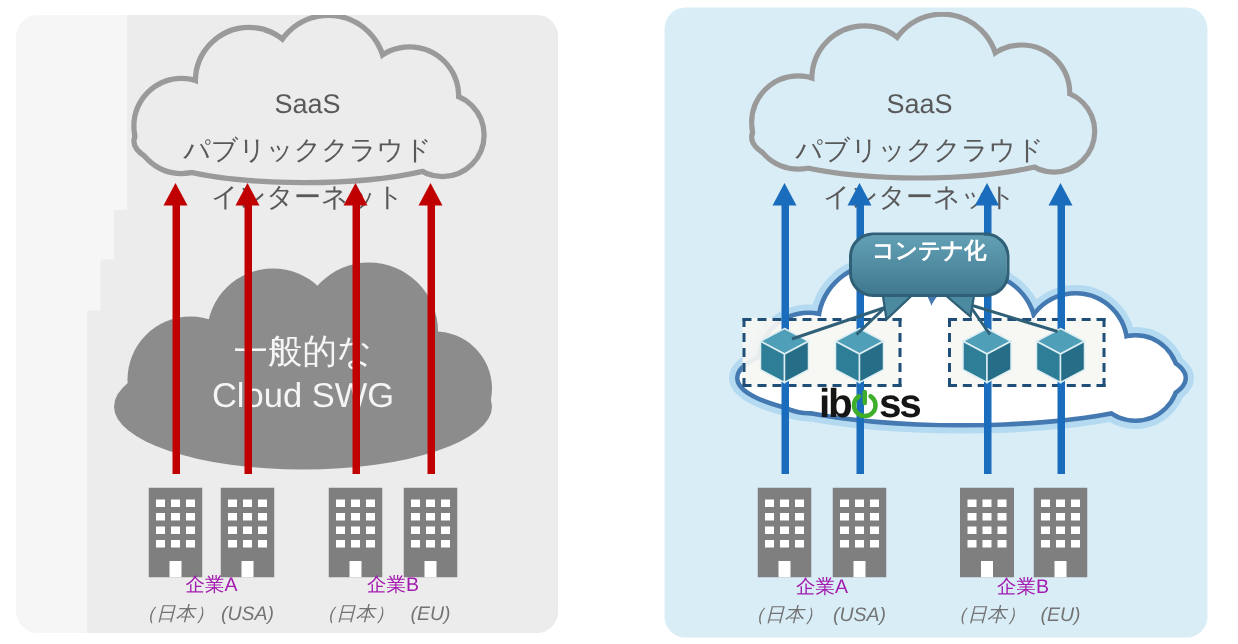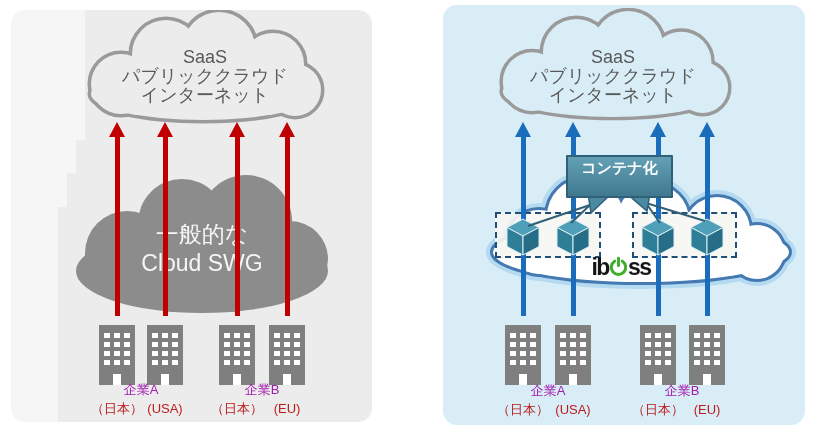--- a/index.html
+++ b/index.html
@@ -5,46 +5,46 @@
   html,body{margin:0;padding:0;}
   body{width:825px;height:429px;background:#ffffff;position:relative;overflow:hidden;
        font-family:"Liberation Sans","DejaVu Sans",sans-serif;}
   .abs{position:absolute;}
   .panel{position:absolute;border-radius:14px;}
   #leftPanel{left:11px;top:10px;width:361px;height:412px;background:#ececec;}
   #rightPanel{left:443px;top:5px;width:362px;height:420px;background:#d9edf7;}
   .steps{left:0;top:0;width:80px;height:412px;background:rgba(255,255,255,.5);
          clip-path:polygon(0 0,74px 0,74px 130px,65px 130px,65px 163px,56px 163px,56px 197px,47px 197px,47px 412px,0 412px);}
   .cloudText{position:absolute;text-align:center;color:#595959;font-size:18px;line-height:19px;width:240px;}
-  .cloudText span{display:block;white-space:nowrap;}
+  .cloudText span{display:block;white-space:nowrap;margin-top:12px;}
   .swgText{position:absolute;text-align:center;color:#f5f5f5;width:260px;}
   .swgText .l1{display:block;font-size:23px;line-height:30px;}
   .swgText .l2{display:block;font-size:23px;line-height:29px;}
   .arrow{position:absolute;width:0;}
   .arrow .head{position:absolute;left:-8px;top:0;width:0;height:0;
                border-left:8px solid transparent;border-right:8px solid transparent;}
   .arrow .shaft{position:absolute;left:-2.5px;top:13px;width:5px;bottom:0;}
   .arrow.red .head{border-bottom:15px solid #c00000;}
   .arrow.red .shaft{background:#c00000;}
   .arrow.blue .head{border-bottom:15px solid #1a6cbd;}
   .arrow.blue .shaft{background:#1a6cbd;}
   .bldg{position:absolute;width:36px;height:60px;}
   .nameLbl{position:absolute;transform:translateX(-50%);font-size:13px;line-height:16px;
            color:#a21caf;white-space:nowrap;}
   .locLbl{position:absolute;transform:translateX(-50%);font-size:13px;line-height:17px;
-          color:#b91c1c;white-space:nowrap;}
+          color:#737373;white-space:nowrap;font-style:italic;}
   .dashedBox{position:absolute;height:46px;background:rgba(246,246,243,.92);
              border:2px dashed #1f4e79;box-sizing:border-box;}
   .cube{position:absolute;width:34px;height:38px;}
   .callout{position:absolute;left:123px;top:150px;width:107px;height:43px;box-sizing:border-box;
-           background:linear-gradient(180deg,#63a0b5,#40798f);border:2px solid #2f6077;border-radius:1px;
+           background:linear-gradient(180deg,#63a0b5,#40798f);border:2px solid #2f6077;border-radius:16px;
            color:#ffffff;font-weight:bold;font-size:15px;line-height:18px;text-align:center;padding-top:2px;}
   .callout span{display:block;white-space:nowrap;}
-  .iboss{position:absolute;left:103px;top:249px;width:150px;text-align:center;
-         font-size:23px;font-weight:bold;letter-spacing:-1.5px;color:#151515;white-space:nowrap;}
+  .iboss{position:absolute;left:103px;top:249px;width:150px;
+         font-size:27px;font-weight:bold;letter-spacing:-1.5px;color:#151515;white-space:nowrap;}
   .iboss svg{vertical-align:-2px;margin:0 -1px;}
   svg{display:block;}
   svg.inlineIcon{display:inline;}
 </style>
 </head>
 <body>
 
 <svg width="0" height="0" style="position:absolute" aria-hidden="true">
   <defs>
     <g id="bldg">

